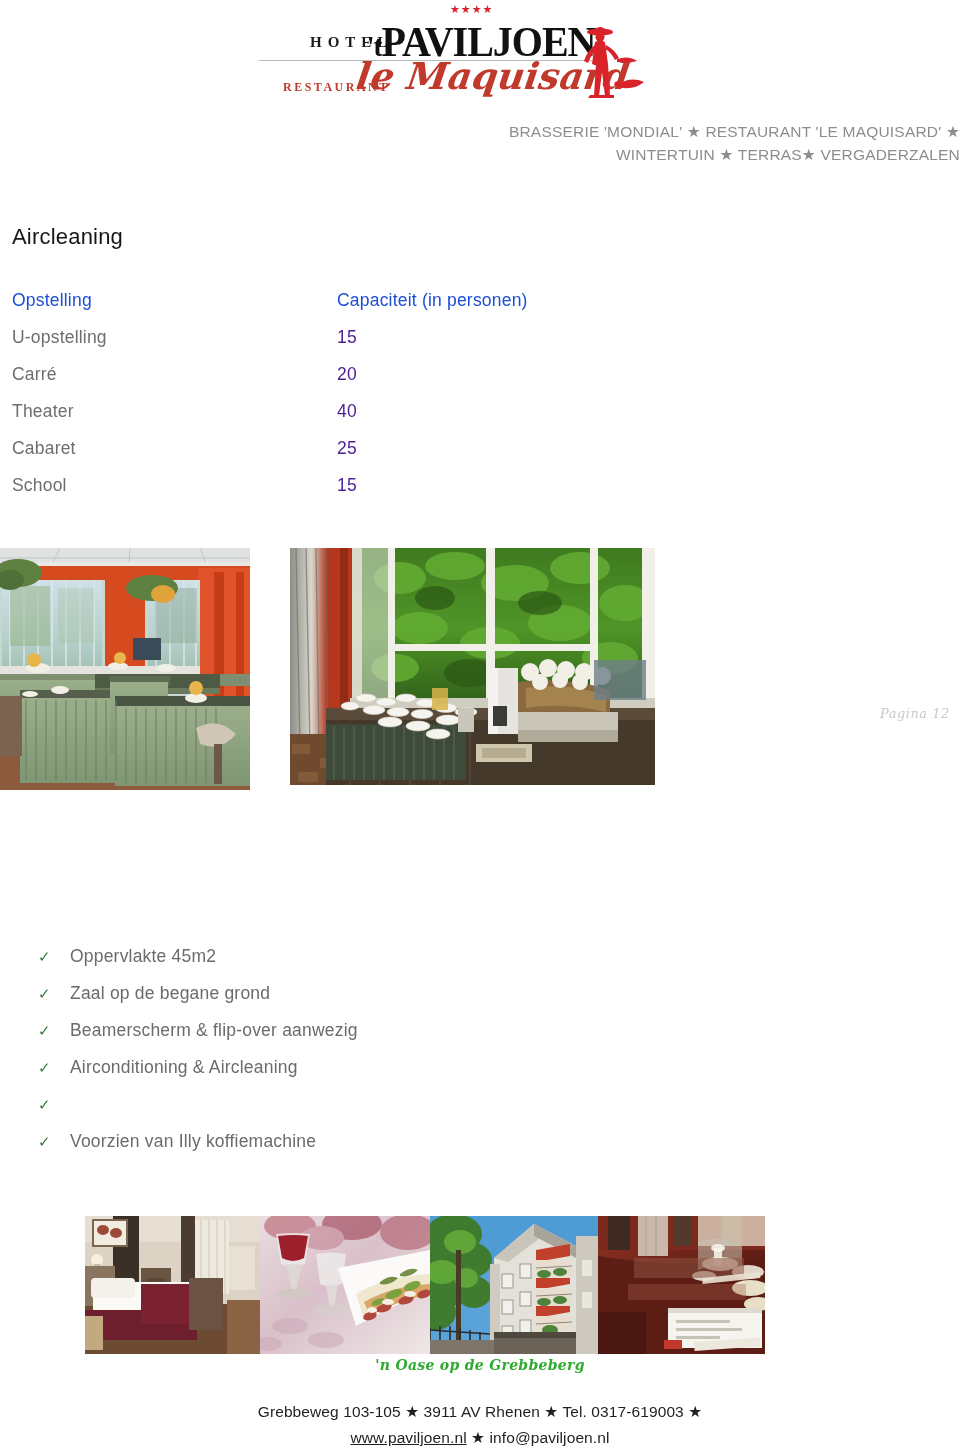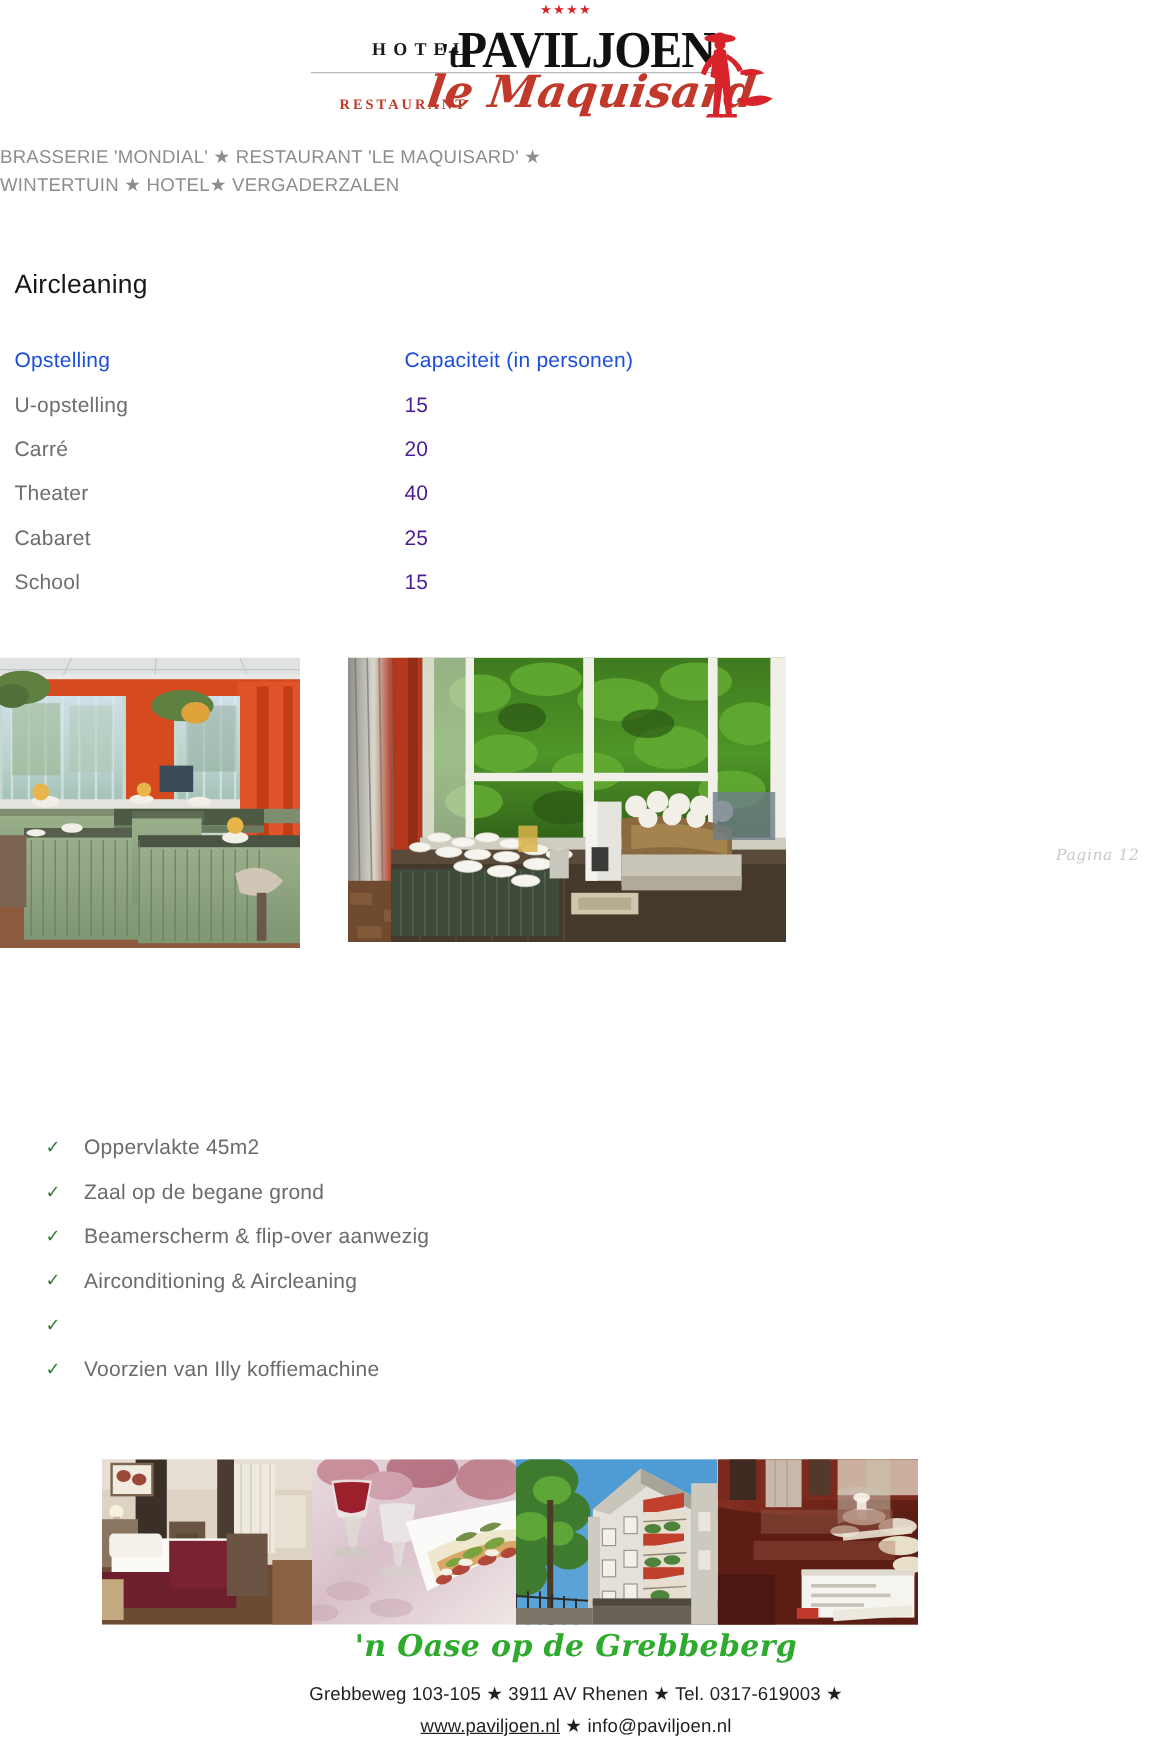--- a/index.html
+++ b/index.html
@@ -45,21 +45,21 @@
     position: absolute; left: 105px; top: 52px;
     font-family: "DejaVu Serif", serif; font-style: italic; font-weight: 700;
     font-size: 37px; color: #c0392b;
     transform: skewX(-8deg); transform-origin: left top;
   }
   .logo-figure { position: absolute; left: 315px; top: 20px; width: 80px; height: 85px; }
 
   
   .subtitle {
     position: absolute; left: 0; top: 120px; width: 960px;
-    text-align: left; color: #8d8d8d;
+    text-align: right; color: #8d8d8d;
     font-size: 15.5px; line-height: 23px; letter-spacing: 0.2px;
   }
 
   
   .section-title {
     position: absolute; left: 12px; top: 224px;
     font-size: 22px; color: #161616; letter-spacing: 0.2px;
   }
 
   
@@ -107,21 +107,21 @@
   .strip-cell { height: 138px; overflow: hidden; position: relative; }
   .cell-bed   { width: 175px; }
   .cell-wine  { width: 170px; }
   .cell-front { width: 168px; }
   .cell-table { width: 167px; }
 
   
   .tagline {
     position: absolute; left: 0; top: 1357px; width: 960px; text-align: center;
     font-family: "DejaVu Serif", serif; font-style: italic; font-weight: 700;
-    font-size: 25px; color: #2eaa2e; letter-spacing: 0.3px;
+    font-size: 14px; color: #2eaa2e; letter-spacing: 0.3px;
   }
   .addr1 {
     position: absolute; left: 0; top: 1403px; width: 960px; text-align: center;
     font-size: 15.5px; color: #1f1f1f; letter-spacing: 0.1px;
   }
   .addr2 {
     position: absolute; left: 0; top: 1429px; width: 960px; text-align: center;
     font-size: 15.5px; color: #1f1f1f; letter-spacing: 0.1px;
   }
   .addr2 .link { text-decoration: underline; }
@@ -153,21 +153,21 @@
         <path d="M32 73 h12 v3 h-14 z"></path>
         <path d="M47 37 q12 -4 20 2 q-9 3 -20 1 z"></path>
         <path d="M48 63 q12 -9 26 -3 q-11 9 -26 5 z"></path>
         <path d="M45 60 q4 -2 7 1 l-2 4 q-4 -2 -6 -2 z"></path>
       </g>
     </svg>
   </div>
 
   <div class="subtitle">
     <div>BRASSERIE 'MONDIAL' ★  RESTAURANT 'LE MAQUISARD' ★</div>
-    <div>WINTERTUIN ★ HOTEL★ VERGADERZALEN</div>
+    <div>WINTERTUIN ★ TERRAS★ VERGADERZALEN</div>
   </div>
 
   <div class="section-title">Aircleaning</div>
 
   <div class="cap-table">
     <div class="cap-row header">
       <span class="cap-label">Opstelling</span>
       <span class="cap-value">Capaciteit (in personen)</span>
     </div>
     <div class="cap-row">

